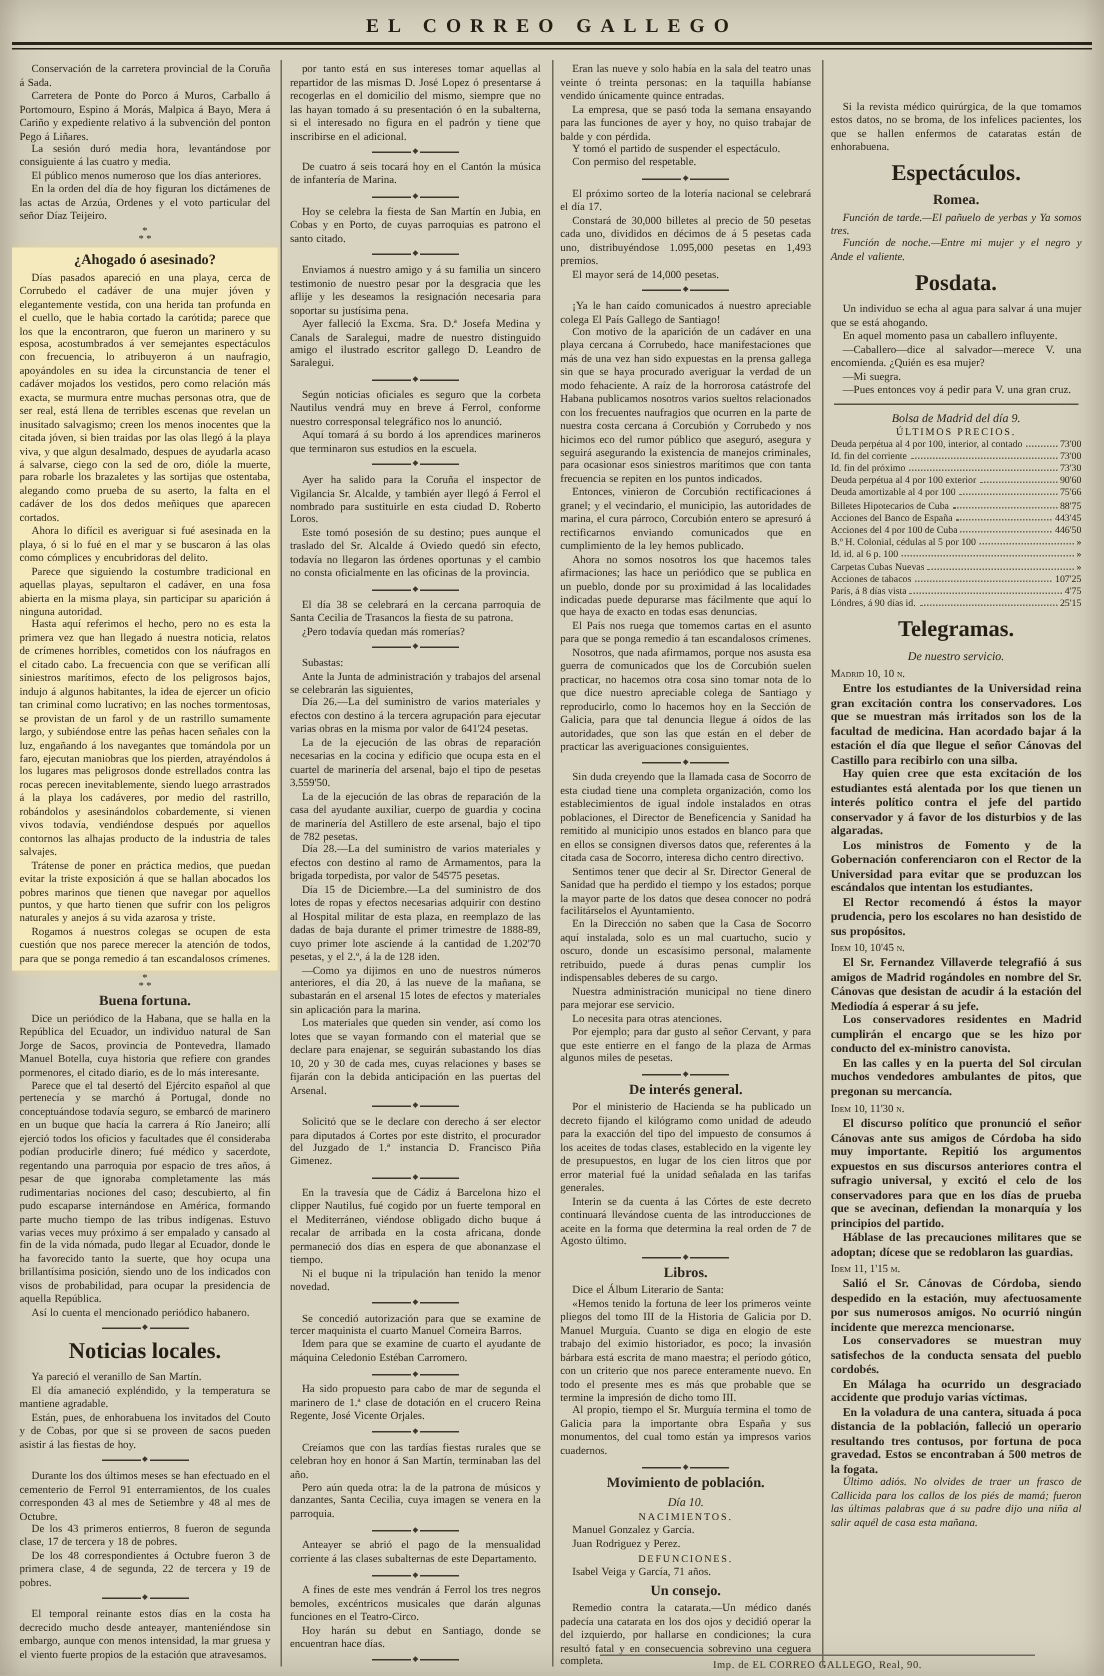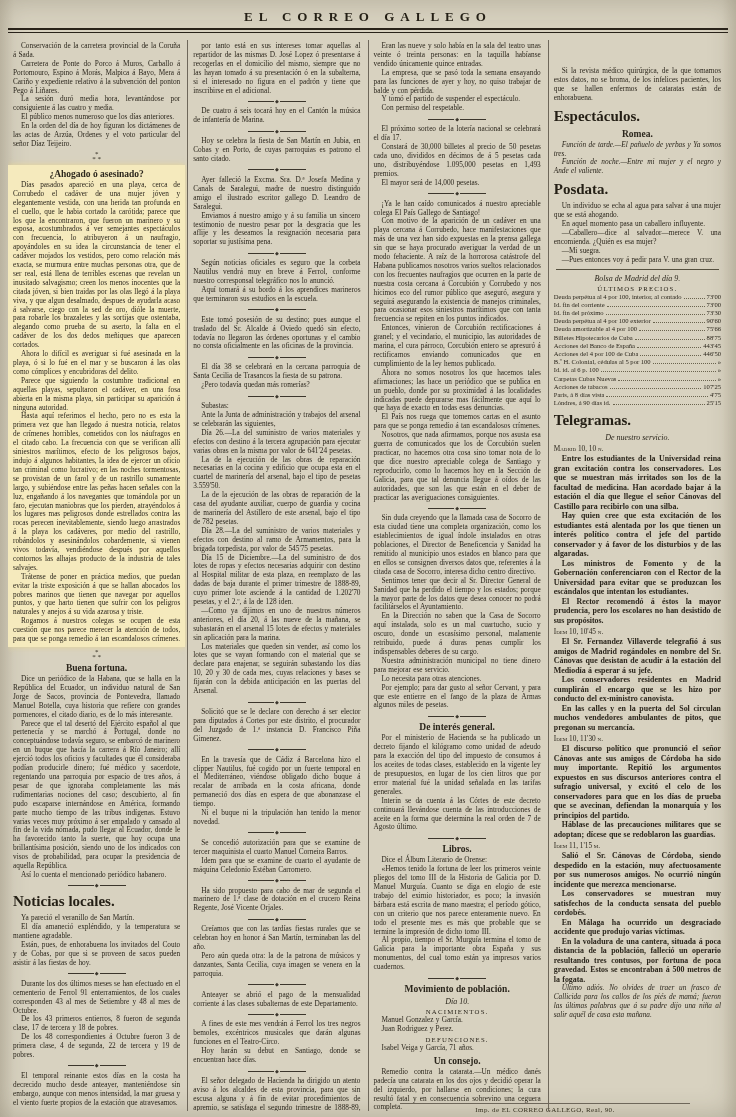--- a/index.html
+++ b/index.html
@@ -35,21 +35,21 @@
     overflow:hidden;height:100%;
   }
   .col:last-child{border-right:none;margin-top:25px;}
   .p{
     margin:0;font-size:7.3px;line-height:8.9px;text-align:justify;
     text-indent:8px;word-spacing:.4px;
   }
   .p.i{font-style:italic;}
   .p.b{font-weight:bold;font-size:7.9px;line-height:9.5px;}
   .h1{
-    font-size:15px;font-weight:bold;margin:5px 0 4px 0;
+    font-size:15px;font-weight:bold;text-align:center;margin:5px 0 4px 0;
     color:#241f15;
   }
   .h2{font-size:9.5px;font-weight:bold;text-align:center;margin:3px 0 2px 0;}
   .date{font-size:7.3px;font-variant:small-caps;margin:2px 0 1px 0;}
   .ci{font-size:8px;font-style:italic;text-align:center;margin:3px 0 1px 0;}
   .cc{font-size:6.8px;text-align:center;letter-spacing:1.2px;margin:2px 0 1px 0;}
   .sep{display:flex;align-items:center;width:58px;margin:3.5px auto;}
   .sep .l{flex:1;border-top:1px solid #3c362c;}
   .sep .d{font-size:5px;line-height:5px;padding:0 1px;color:#3c362c;}
   .ast{text-align:center;font-size:7px;line-height:5px;margin:3px 0;}
@@ -146,34 +146,35 @@
             <span class="l"></span>
             <span class="d">◆</span>
             <span class="l"></span>
           </div>
           <p class="p">Hoy se celebra la fiesta de San Martín en Jubia, en Cobas y en Porto, de cuyas parroquias es patrono el santo citado.</p>
           <div class="sep">
             <span class="l"></span>
             <span class="d">◆</span>
             <span class="l"></span>
           </div>
+          <p class="p">Enviamos á nuestro amigo y á su familia un sincero testimonio de nuestro pesar por la desgracia que les aflije y les deseamos la resignación necesaria para soportar su justísima pena.</p>
           <p class="p">Ayer falleció la Excma. Sra. D.ª Josefa Medina y Canals de Saralegui, madre de nuestro distinguido amigo el ilustrado escritor gallego D. Leandro de Saralegui.</p>
-          <p class="p">Enviamos á nuestro amigo y á su familia un sincero testimonio de nuestro pesar por la desgracia que les aflije y les deseamos la resignación necesaria para soportar su justísima pena.</p>
           <div class="sep">
             <span class="l"></span>
             <span class="d">◆</span>
             <span class="l"></span>
           </div>
           <p class="p">Según noticias oficiales es seguro que la corbeta Nautilus vendrá muy en breve á Ferrol, conforme nuestro corresponsal telegráfico nos lo anunció.</p>
           <p class="p">Aquí tomará á su bordo á los aprendices marineros que terminaron sus estudios en la escuela.</p>
           <div class="sep">
             <span class="l"></span>
             <span class="d">◆</span>
             <span class="l"></span>
           </div>
+          <p class="p">Ayer ha salido para la Coruña el inspector de Vigilancia Sr. Alcalde, y también ayer llegó á Ferrol el nombrado para sustituirle en esta ciudad D. Roberto Loros.</p>
           <p class="p">Este tomó posesión de su destino; pues aunque el traslado del Sr. Alcalde á Oviedo quedó sin efecto, todavía no llegaron las órdenes oportunas y el cambio no consta oficialmente en las oficinas de la provincia.</p>
           <div class="sep">
             <span class="l"></span>
             <span class="d">◆</span>
             <span class="l"></span>
           </div>
           <p class="p">El día 38 se celebrará en la cercana parroquia de Santa Cecilia de Trasancos la fiesta de su patrona.</p>
           <p class="p">¿Pero todavía quedan más romerías?</p>
           <div class="sep">
             <span class="l"></span>
@@ -286,21 +287,21 @@
           </div>
           <div class="h2">De interés general.</div>
           <p class="p">Por el ministerio de Hacienda se ha publicado un decreto fijando el kilógramo como unidad de adeudo para la exacción del tipo del impuesto de consumos á los aceites de todas clases, establecido en la vigente ley de presupuestos, en lugar de los cien litros que por error material fué la unidad señalada en las tarifas generales.</p>
           <p class="p">Interin se da cuenta á las Córtes de este decreto continuará llevándose cuenta de las introducciones de aceite en la forma que determina la real orden de 7 de Agosto último.</p>
           <div class="sep">
             <span class="l"></span>
             <span class="d">◆</span>
             <span class="l"></span>
           </div>
           <div class="h2">Libros.</div>
-          <p class="p">Dice el Álbum Literario de Orense:</p>
+          <p class="p">Dice el Álbum Literario de Santa:</p>
           <p class="p">«Hemos tenido la fortuna de leer los primeros veinte pliegos del tomo III de la Historia de Galicia por D. Manuel Murguía. Cuanto se diga en elogio de este trabajo del eximio historiador, es poco; la invasión bárbara está escrita de mano maestra; el período gótico, con un criterio que nos parece enteramente nuevo. En todo el presente mes es más que probable que se termine la impresión de dicho tomo III.</p>
           <p class="p">Al propio, tiempo el Sr. Murguía termina el tomo de Galicia para la importante obra España y sus monumentos, del cual tomo están ya impresos varios cuadernos.</p>
           <div class="sep">
             <span class="l"></span>
             <span class="d">◆</span>
             <span class="l"></span>
           </div>
           <div class="h2">Movimiento de población.</div>
           <div class="ci">Día 10.</div>
           <div class="cc">NACIMIENTOS.</div>

